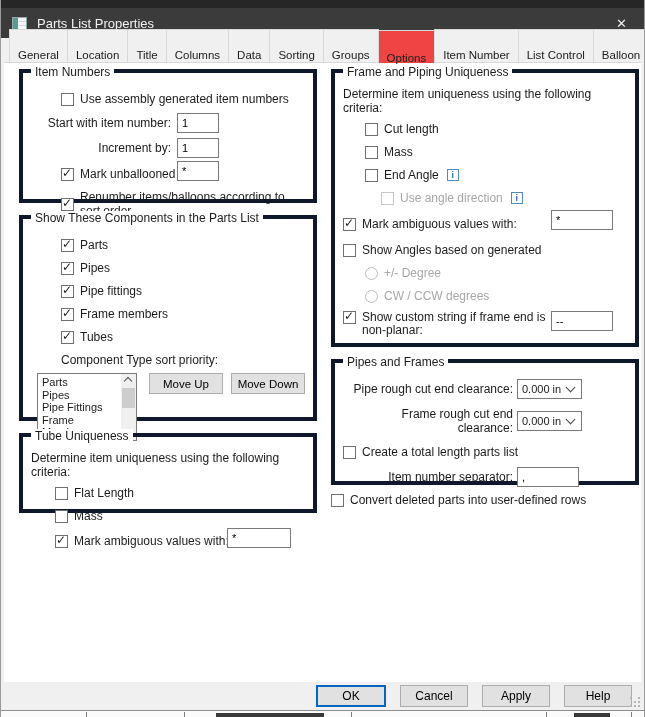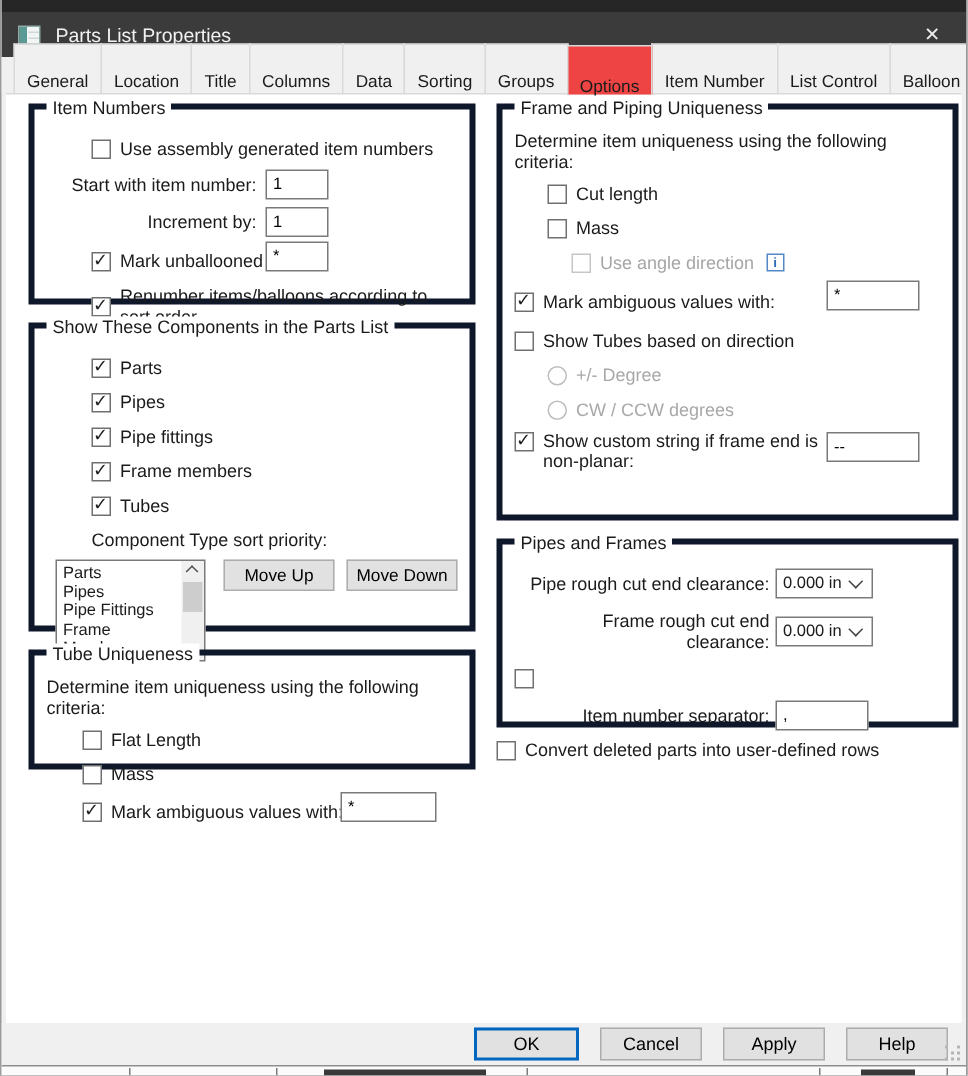--- a/index.html
+++ b/index.html
@@ -265,38 +265,45 @@
             <span class="box"></span>
             <span>Cut length</span>
           </label>
         </div>
         <div class="row ind22">
           <label class="cb">
             <span class="box"></span>
             <span>Mass</span>
           </label>
         </div>
+        <div class="row ind22">
+          <label class="cb">
+            <span class="box"></span>
+            <span>End Angle</span>
+          </label>
+          <span class="info"></span>
+        </div>
         <div class="row ind38">
           <label class="cb disabled">
             <span class="box"></span>
             <span>Use angle direction</span>
           </label>
           <span class="info"></span>
         </div>
         <div class="row" style="height:24px">
           <label class="cb checked">
             <span class="box"></span>
             <span>Mark ambiguous values with:</span>
           </label>
           <input class="tf abs" style="left: 208px; width: 62px;" value="*">
         </div>
         <div class="row">
           <label class="cb">
             <span class="box"></span>
-            <span>Show Tubes based on direction</span>
+            <span>Show Angles based on generated</span>
           </label>
         </div>
         <div class="row ind22">
           <label class="radio">
             <span class="rbox"></span>
             <span>+/- Degree</span>
           </label>
         </div>
         <div class="row ind22">
           <label class="radio">
@@ -325,20 +332,21 @@
         <div class="row" style="margin-top:8px">
           <span class="lblcol170">Frame rough cut end clearance:</span>
           <div class="combo">
             <span>0.000 in</span>
             <span class="chev"></span>
           </div>
         </div>
         <div class="row" style="margin-top:8px">
           <label class="cb">
             <span class="box"></span>
+            <span>Create a total length parts list</span>
           </label>
         </div>
         <div class="row" style="margin-top:6px">
           <span class="lblcol170">Item number separator:</span>
           <input class="tf" style="width: 62px;" value=",">
         </div>
       </div>
 
       <div class="row" style="margin-left:0">
         <label class="cb">

